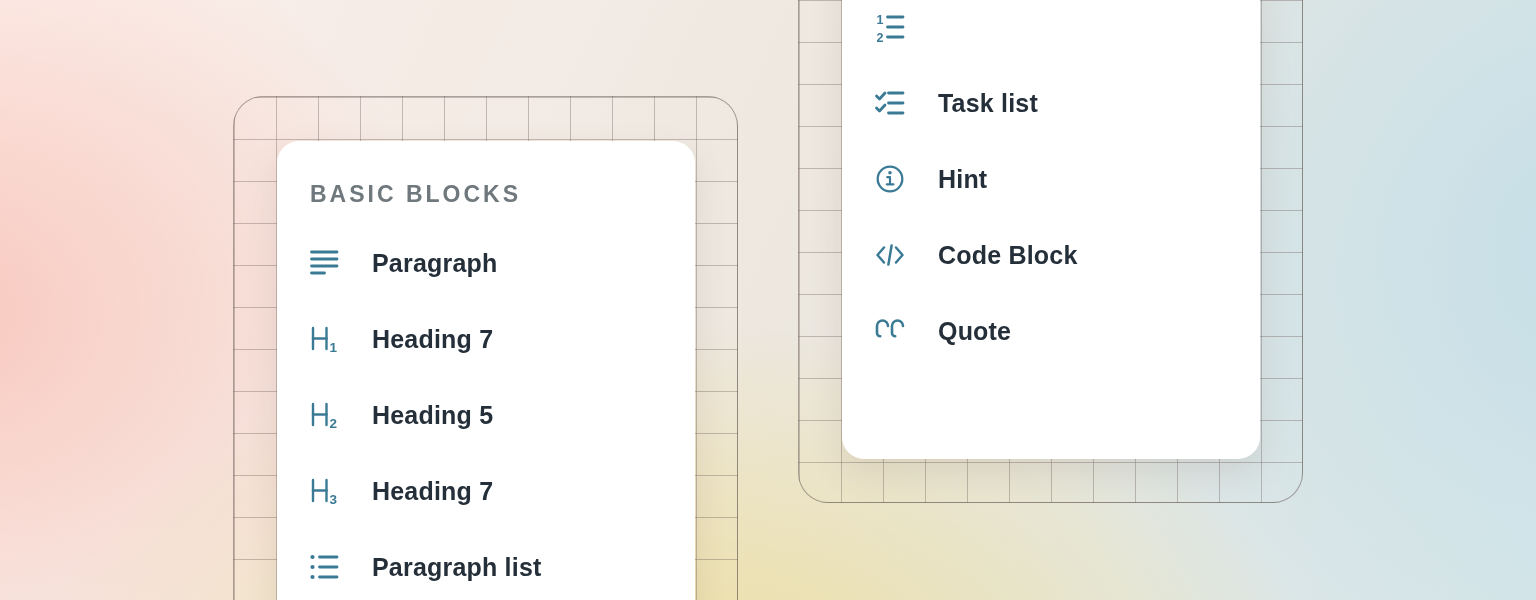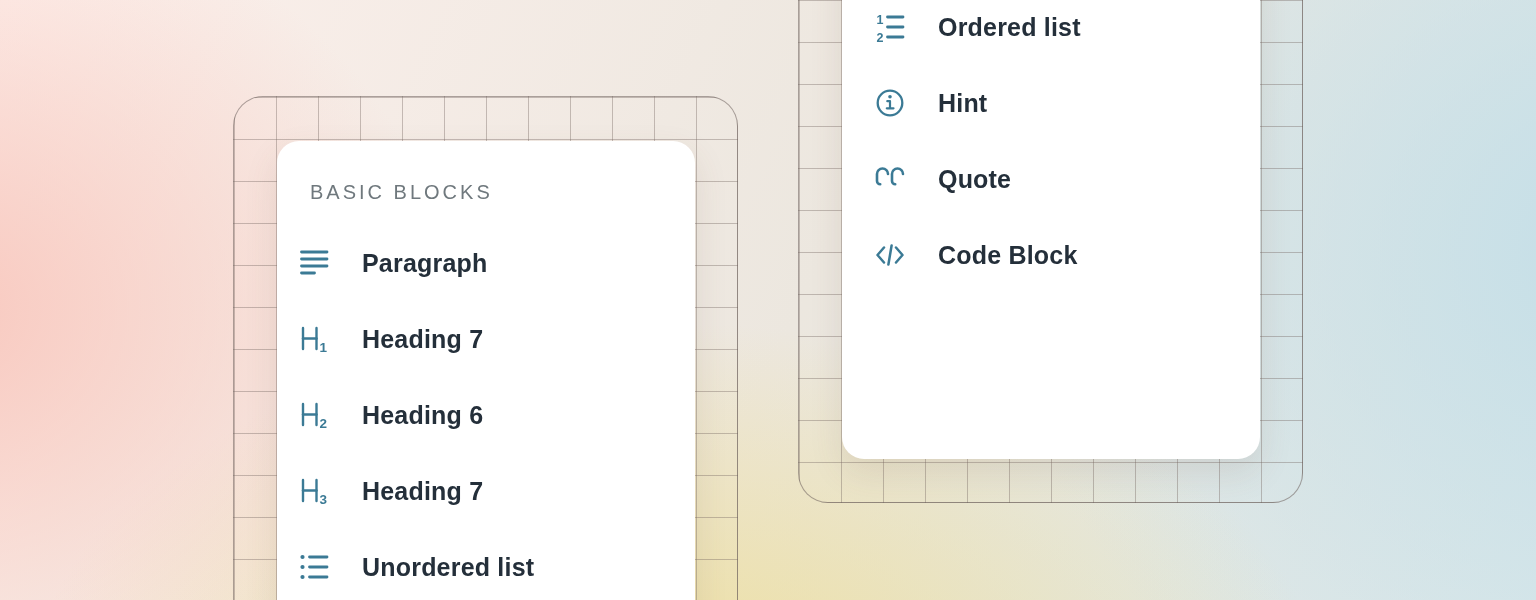--- a/index.html
+++ b/index.html
@@ -36,31 +36,31 @@
     width:418px;
     background:#ffffff;
     border-radius:22px;
     box-shadow:0 14px 34px rgba(110,70,55,0.12);
   }
   .card.left{left:277px;top:141px;height:500px;}
   .card.right{left:842px;top:-60px;height:519px;padding-top:49px;}
   .section-title{
     margin:40px 0 8px 33px;
     height:24px;
-    font-size:20px;
-    font-weight:400;
+    font-size:23px;
+    font-weight:700;
     letter-spacing:3px;
     color:var(--title);
   }
   .menu-list.left-list{margin-top:20px;}
   .menu-item{
     height:76px;
     display:flex;
     align-items:center;
-    padding-left:21px;
+    padding-left:31px;
     cursor:pointer;
   }
   .card.right .menu-item{padding-left:32px;}
   .menu-item .icon{
     width:32px;height:32px;
     flex:0 0 32px;
     display:flex;align-items:center;justify-content:center;
   }
   .menu-item .icon svg{width:32px;height:32px;display:block;}
   .menu-item .label{
@@ -117,21 +117,21 @@
       <span class="icon">
         <svg viewBox="0 0 32 32">
           <g class="stroke" stroke-width="2.4">
             <path d="M5 5 V26"></path>
               <path d="M18.5 5 V26"></path>
               <path d="M5 15.5 H18.5"></path>
           </g>
           <text x="21.5" y="28.5" font-size="13.5">2</text>
         </svg>
       </span>
-      <span class="label">Heading 6</span>
+      <span class="label">Heading 5</span>
     </div>
 
     <div class="menu-item">
       <span class="icon">
         <svg viewBox="0 0 32 32">
           <g class="stroke" stroke-width="2.4">
             <path d="M5 5 V26"></path>
               <path d="M18.5 5 V26"></path>
               <path d="M5 15.5 H18.5"></path>
           </g>
@@ -149,79 +149,92 @@
               <circle cx="4.5" cy="16" r="2.1"></circle>
               <circle cx="4.5" cy="26" r="2.1"></circle>
           </g>
           <g class="stroke" stroke-width="2.8">
             <line x1="11.5" y1="6" x2="29" y2="6"></line>
             <line x1="11.5" y1="16" x2="29" y2="16"></line>
             <line x1="11.5" y1="26" x2="29" y2="26"></line>
           </g>
         </svg>
       </span>
-      <span class="label">Unordered list</span>
+      <span class="label">Paragraph list</span>
     </div>
 
   </div>
 </div>
 
 <div class="card right">
   <div class="menu-list">
 
     <div class="menu-item">
       <span class="icon">
         <svg viewBox="0 0 32 32">
           <text x="2.5" y="12.5" font-size="12.5">1</text>
           <text x="2.5" y="30.5" font-size="12.5">2</text>
           <g class="stroke" stroke-width="2.8">
             <line x1="13.5" y1="6" x2="29" y2="6"></line>
             <line x1="13.5" y1="16" x2="29" y2="16"></line>
             <line x1="13.5" y1="26" x2="29" y2="26"></line>
           </g>
         </svg>
       </span>
-      <span class="label">Ordered list</span>
-    </div>
-
+    </div>
+
+    <div class="menu-item">
+      <span class="icon">
+        <svg viewBox="0 0 32 32">
+          <g class="stroke" stroke-width="2.8">
+            <path d="M2.5 9 l3 3 L11 6"></path>
+            <path d="M2.5 21 l3 3 L11 18"></path>
+            <line x1="14.5" y1="6" x2="29" y2="6"></line>
+            <line x1="14.5" y1="16" x2="29" y2="16"></line>
+            <line x1="14.5" y1="26" x2="29" y2="26"></line>
+          </g>
+        </svg>
+      </span>
+      <span class="label">Task list</span>
+    </div>
 
 
     <div class="menu-item">
       <span class="icon">
         <svg viewBox="0 0 32 32">
           <circle class="stroke" stroke-width="2.3" cx="16" cy="16" r="12.3"></circle>
           <circle class="fillacc" cx="16" cy="9.8" r="1.8"></circle>
           <g class="stroke" stroke-width="2.2">
             <path d="M13.3 14.2 H16 V21"></path>
             <path d="M12.8 21.3 H19.5"></path>
           </g>
         </svg>
       </span>
       <span class="label">Hint</span>
     </div>
 
     <div class="menu-item">
       <span class="icon">
         <svg viewBox="0 0 32 32">
-          <g class="stroke" stroke-width="2.6">
-            <path d="M14 11 a5.5 5.5 0 1 0 -11 0 v7 a3.2 3.2 0 0 0 3.2 3.2"></path>
-            <path d="M29 11 a5.5 5.5 0 1 0 -11 0 v7 a3.2 3.2 0 0 0 3.2 3.2"></path>
-          </g>
-        </svg>
-      </span>
-      <span class="label">Quote</span>
-    </div>
-
-    <div class="menu-item">
-      <span class="icon">
-        <svg viewBox="0 0 32 32">
           <g class="stroke" stroke-width="2.5">
             <path d="M10 8.5 L3.5 16 L10 23.5"></path>
             <path d="M22 8.5 L28.5 16 L22 23.5"></path>
             <path d="M17.6 6.5 L14.4 25.5"></path>
           </g>
         </svg>
       </span>
       <span class="label">Code Block</span>
     </div>
 
+    <div class="menu-item">
+      <span class="icon">
+        <svg viewBox="0 0 32 32">
+          <g class="stroke" stroke-width="2.6">
+            <path d="M14 11 a5.5 5.5 0 1 0 -11 0 v7 a3.2 3.2 0 0 0 3.2 3.2"></path>
+            <path d="M29 11 a5.5 5.5 0 1 0 -11 0 v7 a3.2 3.2 0 0 0 3.2 3.2"></path>
+          </g>
+        </svg>
+      </span>
+      <span class="label">Quote</span>
+    </div>
+
   </div>
 </div>
 
 </body></html>

